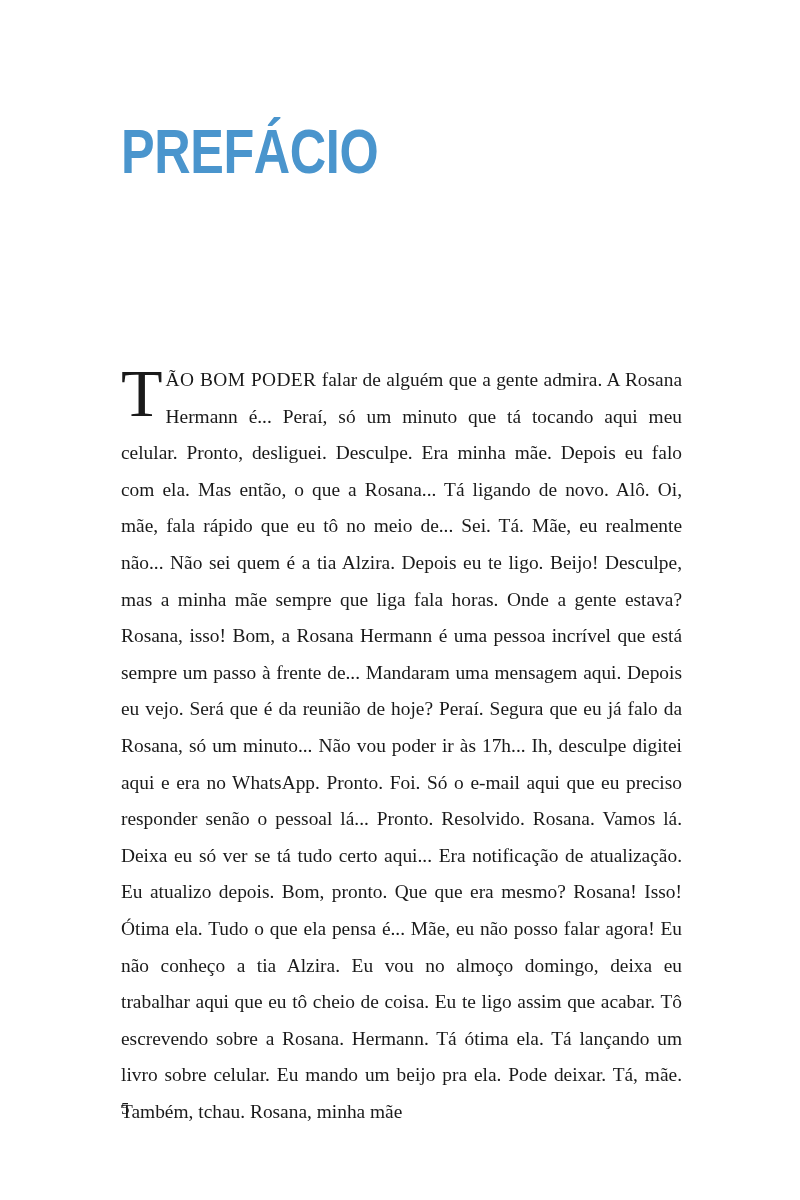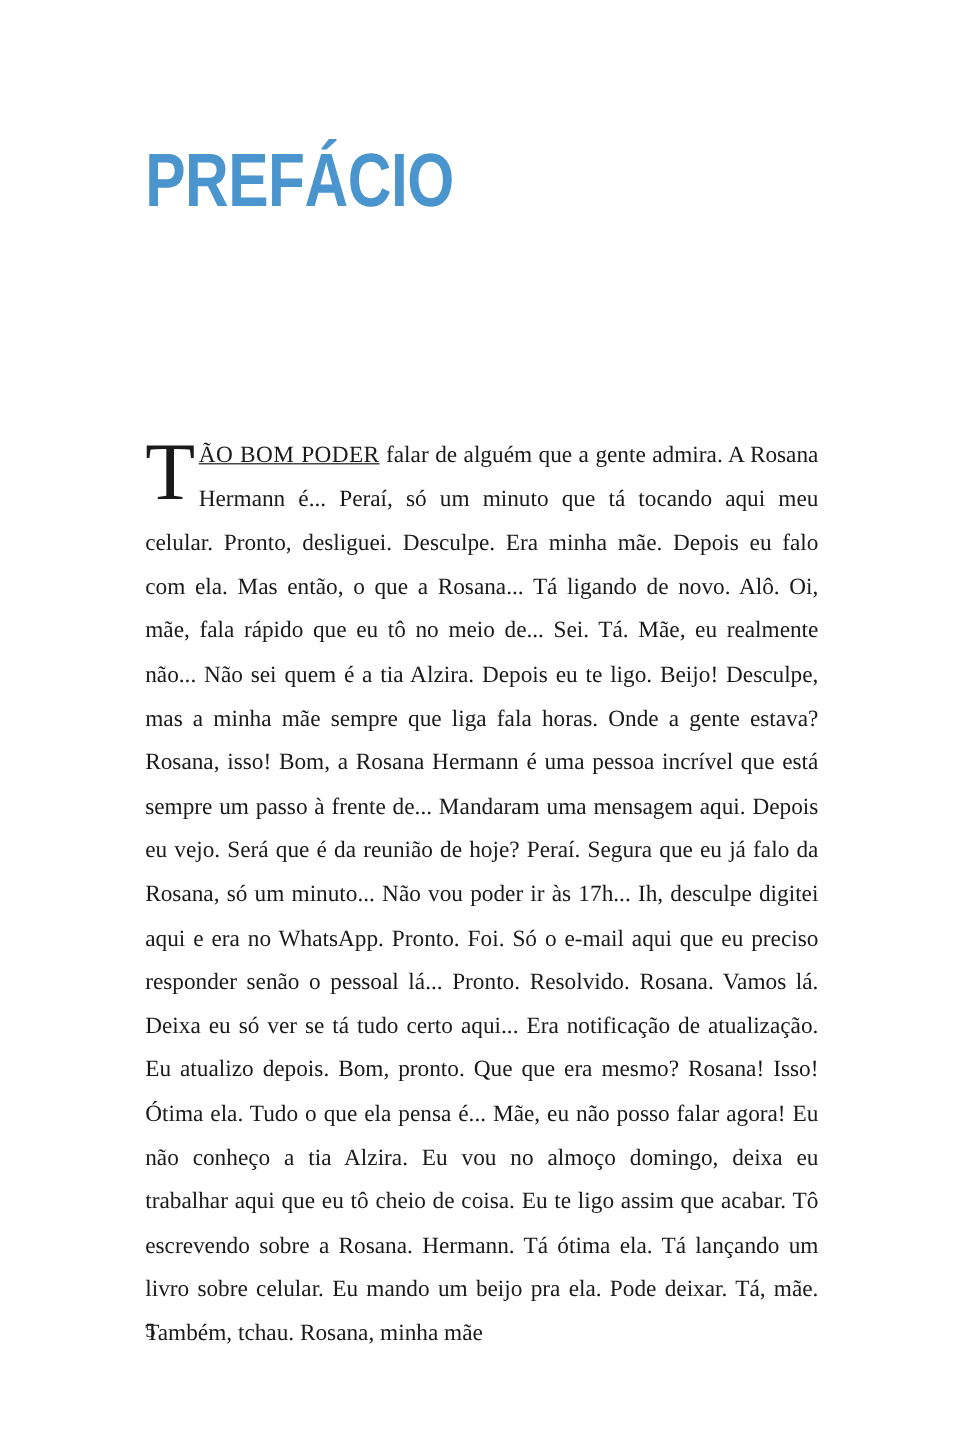--- a/index.html
+++ b/index.html
@@ -74,21 +74,20 @@
     padding: 3px 2px 0 0;
     margin: 0 1px 0 0;
     font-weight: 400;
     color: #1a1a1a;
   }
 
   .body-paragraph .smallcaps {
     font-variant: small-caps;
     font-feature-settings: "smcp" 1;
     letter-spacing: 0.35px;
-    text-decoration: underline;
   }
 
   
   .folio {
     position: absolute;
     left: 121px;
     top: 1098px;
     font-family: "Liberation Serif", "DejaVu Serif", serif;
     font-size: 17px;
     line-height: 22px;

